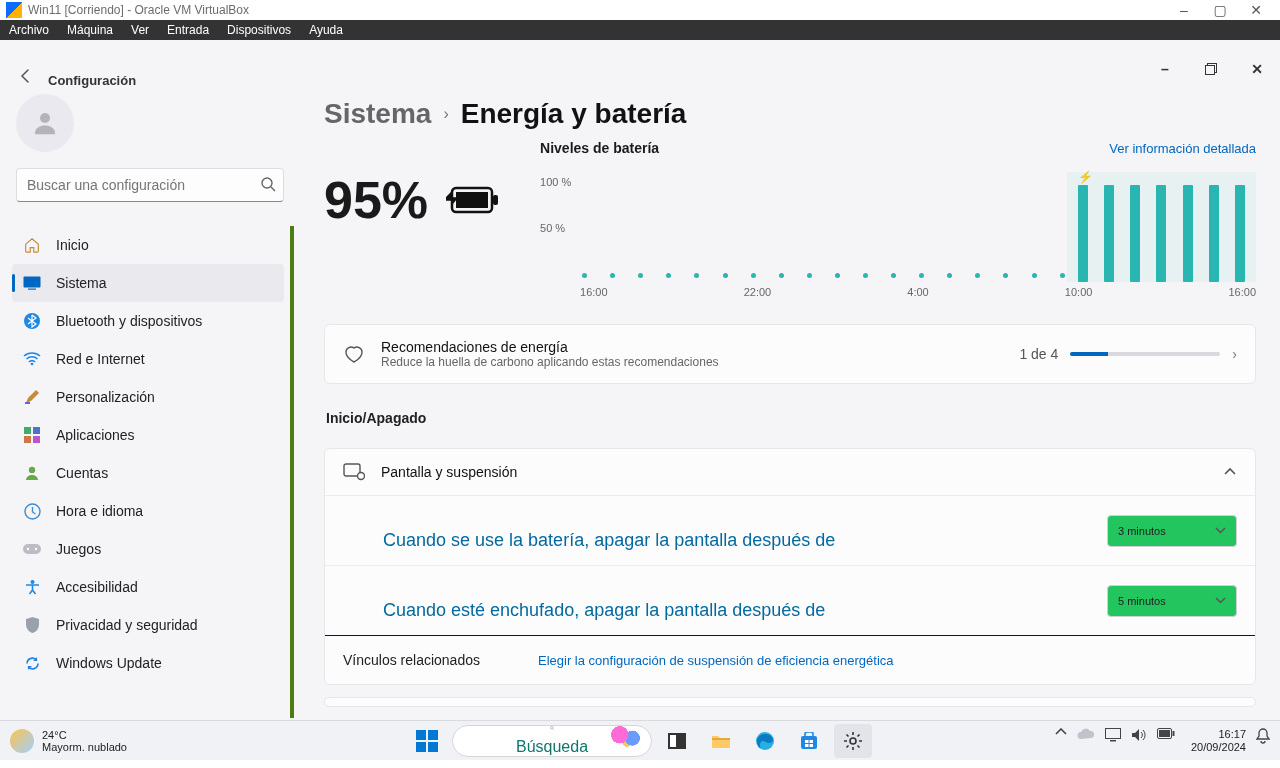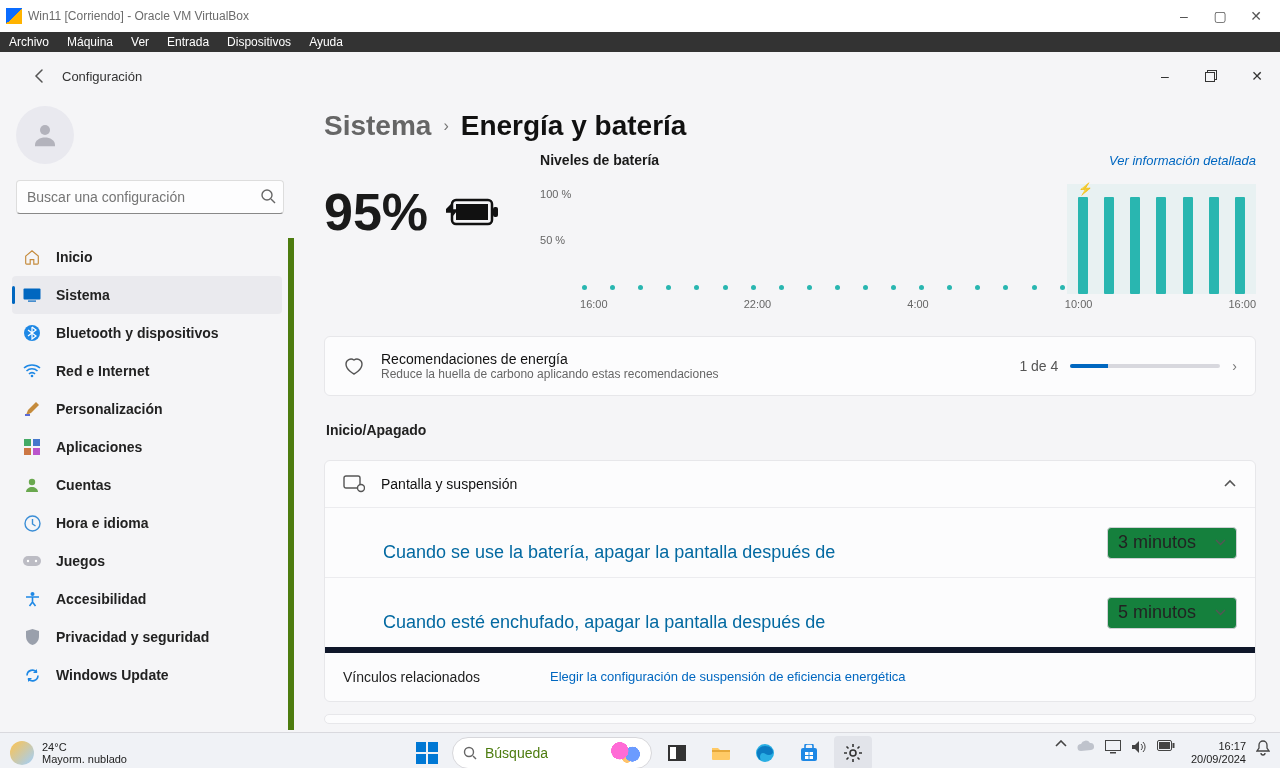--- a/index.html
+++ b/index.html
@@ -1,67 +1,67 @@
 <!DOCTYPE html>
 <html><head>
 <meta charset="utf-8">
 <style>
   * { margin: 0; padding: 0; box-sizing: border-box; font-family: "Segoe UI", sans-serif; }
   body { width: 1280px; height: 768px; background: #fff; overflow: hidden; font-size: 14px; color: #1a1a1a; }
 
   
-  .vb-title { height: 20px; background: #fff; display: flex; align-items: center; padding: 16px 6px; }
+  .vb-title { height: 20px; background: #fff; display: flex; align-items: center; padding: 4px 6px; }
   .vb-title .vb-logo { width: 16px; height: 16px; background: linear-gradient(135deg,#0a6cff 50%,#ffb300 50%); margin-right: 6px; }
   .vb-title .vb-text { color: #6c6c6c; font-size: 12px; flex: 1; }
   .vb-title .wbtn { width: 36px; height: 24px; display: flex; align-items: center; justify-content: center; color: #555; cursor: pointer; }
 
   
   .vb-menu { height: 20px; background: #333; color: #fff; display: flex; align-items: center; font-size: 12px; }
   .vb-menu span { padding: 0 9px; cursor: pointer; }
 
   
   .win11 { position: relative; height: calc(100% - 28px - 20px - 40px); background: #f5f5f7; }
 
-  .win11-top { height: 48px; display: flex; align-items: center; padding-left: 28px; }
+  .win11-top { height: 48px; display: flex; align-items: flex-end; padding-left: 14px; font-weight: bold; }
   .win11-top .back { width: 24px; height: 24px; display:flex;align-items:center;justify-content:center; color:#555; cursor:pointer; }
   .win11-top .title { margin-left: 10px; font-size: 13px; color:#333; }
   .win11-top .spacer { flex: 1; }
   .win11-top .wctrl { width: 46px; height: 38px; display:flex;align-items:center;justify-content:center;color:#333;cursor:pointer;}
 
   .win11-body { display: flex; height: calc(100% - 48px); }
 
   
   .sidebar { width: 300px; padding: 0 12px; }
   .avatar { width: 58px; height: 58px; border-radius: 50%; background: #e9e9ef; display:flex;align-items:center;justify-content:center;margin:6px 0 16px 4px;}
   .avatar svg { width: 30px; height:30px; fill:#b3b3bc;}
   .search { position: relative; margin: 0 4px 24px 4px; }
   .search input { width: 100%; height: 34px; border:1px solid #ddd; border-bottom:1px solid #888; border-radius: 4px; padding:0 34px 0 10px; background:#fdfdfe; font-size:14px; outline:none;}
   .search .sicon { position:absolute; right:8px; top:8px; color:#666; }
-  .nav { list-style:none; border-right:6px solid #4d7c0f; margin-right:-6px; padding-right:6px; height: calc(100% - 140px); font-weight: bold; }
+  .nav { list-style:none; border-right:4px solid #4d7c0f; margin-right:-6px; padding-right:6px; height: calc(100% - 140px); }
   .nav li { display:flex; align-items:center; height:38px; padding-left:10px; border-radius:4px; cursor:pointer; font-size:14px; color:#222; position:relative;}
   .nav li .nicon { width:20px; height:20px; margin-right:14px; display:flex;align-items:center;justify-content:center;}
   .nav li.active { background:#eaeaee; }
   .nav li.active::before { content:""; position:absolute; left:0; top:10px; bottom:10px; width:3px; background:#0067c0; border-radius:2px;}
 
   
   .content { flex:1; padding: 10px 24px 0 24px; overflow-y:auto; }
   .breadcrumb { display:flex; align-items:center; gap:12px; margin-bottom:10px; }
   .breadcrumb .bc-parent { font-size:28px; font-weight:600; color:#666; cursor:pointer;}
   .breadcrumb .chev { color:#777; font-size:16px;}
   .breadcrumb .bc-current { font-size:28px; font-weight:600; color:#111; }
 
   .row1 { display:flex; gap:40px; align-items:flex-start; }
   .battery-big { display:flex; align-items:center; gap:18px; margin-top:30px;}
   .battery-big .pct { font-size:52px; font-weight:600; }
   .battery-big .bicon { font-size:36px; }
 
   .chart-box { flex:1; min-width:460px; }
   .chart-head { display:flex; justify-content:space-between; align-items:center; margin-bottom:6px;}
   .chart-head .ct { font-size:14px; font-weight:600;}
-  .chart-head .link { color:#0067c0; font-size:13px; cursor:pointer;font-style:italic; }
+  .chart-head .link { color:#0067c0; font-size:13px; cursor:pointer; }
   .chart { position:relative; height:140px; }
   .chart .ylab { position:absolute; left:0; font-size:11px; color:#666;}
   .chart .y100 { top:14px;} .chart .y50 { top:60px; }
   .chart .plot { position:absolute; left:40px; right:0; top:10px; height:110px; }
   .chart .xlabels { position:absolute; left:40px; right:0; top:124px; display:flex; justify-content:space-between; font-size:11px; color:#666;}
   .chart .dots { position:absolute; left:0; top:0; width:72%; height:100%; display:flex; align-items:flex-end; justify-content:space-between; padding:0 2px 4px 2px;}
   .chart .dots span { width:5px; height:5px; border-radius:50%; background:#29b6b0; }
   .chart .bars { position:absolute; right:0; top:0; width:28%; height:100%; background:rgba(41,182,176,0.06); display:flex; align-items:flex-end; justify-content:space-around; padding:0 3px;}
   .chart .bars span { width:10px; background:#29b6b0; border-radius:1px; height:88%; }
   .chart .bolt { position:absolute; right:24%; top:-2px; color:#29b6b0; font-size:12px;}
@@ -74,34 +74,34 @@
   .card-row .csub { font-size:12px; color:#666; margin-top:0;}
   .card-row .right { display:flex; align-items:center; gap:12px; color:#555;}
   .progress { width:150px; height:4px; background:#d8d8de; border-radius:2px; overflow:hidden;}
   .progress .fill { height:100%; background:#0067c0; width:25%; }
   .chevr { color:#777; }
 
   .section-title { margin:26px 0 8px 2px; font-size:14px; font-weight:600; color:#222;}
 
   .subrow { display:flex; align-items:center; justify-content:space-between; padding:14px 18px 14px 58px; border-top:1px solid #ececef; }
   .subrow .label { font-size:18px; color:#0369a1;margin-top:20px; }
-  .dropdown { width:130px; height:32px; border:1px solid #d0d0d5; border-radius:4px; background:#15803d; display:flex; align-items:center; justify-content:space-between; padding:0 10px; font-size:18px; cursor:pointer; color:#222;}
-  .related { display:flex; align-items:flex-start; gap:32px; padding:16px 18px; border-top:6px solid #0f172a;}
+  .dropdown { width:130px; height:32px; border:1px solid #d0d0d5; border-radius:4px; background:#22c55e; display:flex; align-items:center; justify-content:space-between; padding:0 10px; font-size:11px; cursor:pointer; color:#222;}
+  .related { display:flex; align-items:flex-end; gap:20px; padding:16px 18px; border-top:1px solid #0f172a;}
   .related .rl { font-size:14px; color:#222; font-weight:500;}
   .related .link { color:#0067c0; font-size:13px; cursor:pointer;margin-left:38px;}
 
   
   .taskbar { height:40px; background:#f0f2f6; border-top:1px solid #d9d9de; display:flex; align-items:center; position:relative;gap:44px; }
   .taskbar .weather { display:flex; align-items:center; gap:8px; padding-left:10px;}
   .taskbar .weather .wicn { width:24px;height:24px;border-radius:50%;background:linear-gradient(135deg,#ffc34d,#9ecfff); }
   .taskbar .weather .wt { font-size:11px; line-height:12px; color:#222;}
   .taskbar .center { position:absolute; left:50%; transform:translateX(-50%); display:flex; align-items:center; gap:6px;}
   .taskbar .tb-btn { width:38px; height:34px; display:flex; align-items:center; justify-content:center; border-radius:4px; cursor:pointer; font-size:18px;}
   .taskbar .tb-btn.active { background:#e2e4ea; }
-  .taskbar .searchbox { width:200px; height:32px; background:#fff; border:1px solid #d7d7db; border-radius:16px; display:flex; align-items:center; padding:0 10px; gap:8px; color:#4d7c0f; font-size:14px; position:relative;}
+  .taskbar .searchbox { width:200px; height:32px; background:#fff; border:1px solid #d7d7db; border-radius:16px; display:flex; align-items:center; padding:0 10px; gap:8px; color:#0f766e; font-size:16px; position:relative;flex-direction:column;}
   .taskbar .searchbox .deco { position:absolute; right:6px; width:36px; height:22px; background: radial-gradient(circle at 30% 40%, #ff6bd6 0 30%, transparent 31%), radial-gradient(circle at 65% 55%, #6b9bff 0 28%, transparent 29%), radial-gradient(circle at 50% 70%, #ffc36b 0 22%, transparent 23%); }
   .taskbar .tray { margin-left:auto; display:flex; align-items:flex-start; gap:10px; padding-right:10px; color:#444; font-size:12px;}
   .taskbar .tray .ticon { cursor:pointer; font-size:14px;}
   .taskbar .clock { text-align:right; line-height:13px; font-size:11px; color:#222; margin-left:6px;}
 
   .winlogo { width:22px; height:22px; display:grid; grid-template:1fr 1fr/1fr 1fr; gap:2px;}
   .winlogo span {background:#0078d4;}
 
   svg { display:block; }
 </style>

